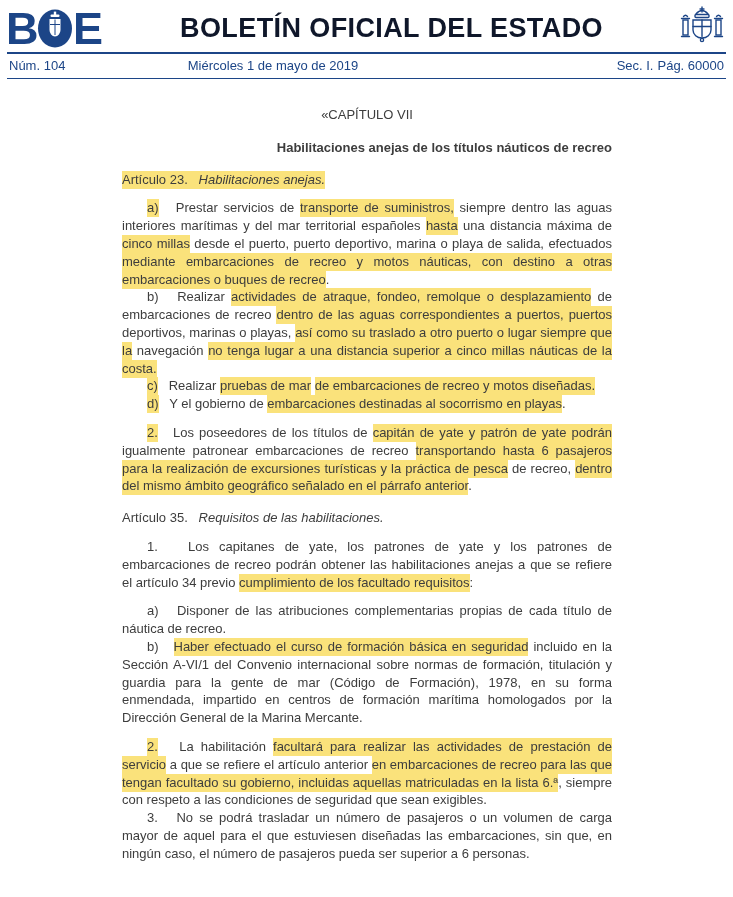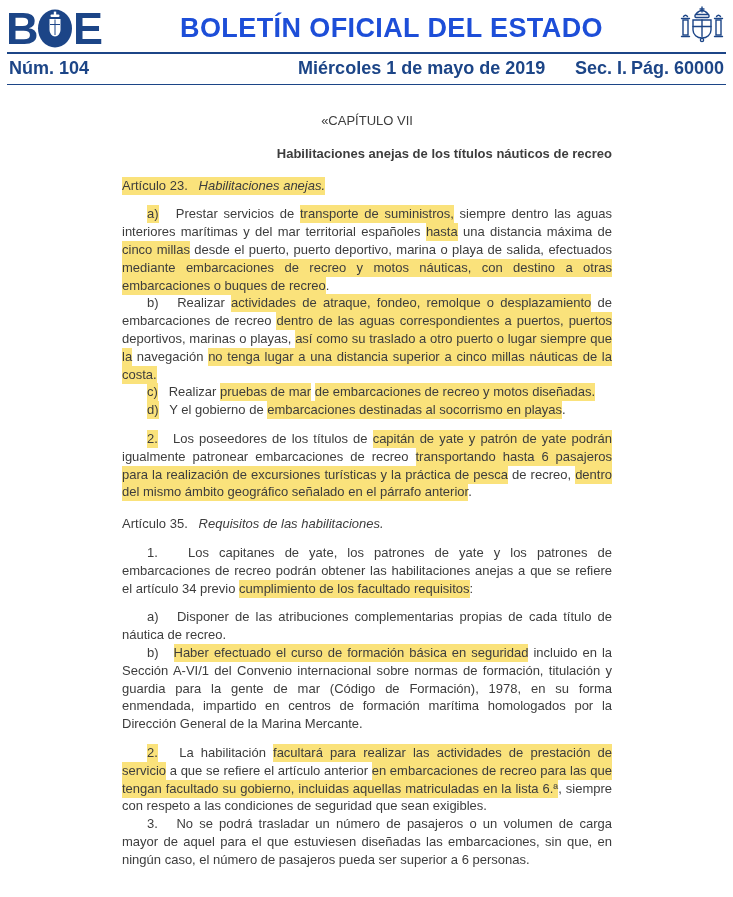--- a/index.html
+++ b/index.html
@@ -7,33 +7,33 @@
     width:733px;height:897px;overflow:hidden;
     background:#ffffff;color:#3d3d3d;
     font-family:"Liberation Sans",sans-serif;
   }
   
   .header{padding-top:5px}
   .logo-row{display:flex;align-items:center;height:47px;padding:0 9px}
   .boe-logo{flex:0 0 auto}
   .header-title{
     flex:1;text-align:center;margin:0;
-    color:#1d4ed8;font-size:27px;font-weight:bold;letter-spacing:.4px;
+    color:#0f172a;font-size:27px;font-weight:bold;letter-spacing:.4px;
     font-family:"Liberation Sans",sans-serif;
   }
   .crest{flex:0 0 auto}
   .rule{border:0;border-top:2px solid #1c4587;margin:0 7px}
   .rule.thin{border-top-width:1px}
   .meta-row{
     display:flex;align-items:center;
-    color:#1c4587;font-weight:bold;font-size:18px;
+    color:#1c4587;font-weight:normal;font-size:13px;
     padding:4px 9px 5px 9px;
   }
   .meta-left{flex:1;text-align:left}
-  .meta-center{flex:2;text-align:right}
+  .meta-center{flex:2;text-align:left}
   .meta-right{flex:1;text-align:right}
   .meta-right .sec{margin-right:4px}
   
   main{width:490px;margin:0 0 0 122px}
   p.para{margin:0;font-size:13px;line-height:17.8px}
   p.body,p.item{text-align:justify;text-indent:25px}
   p.chapter{text-align:center;text-indent:0;margin-top:27px}
   p.section{text-align:right;text-indent:0;font-weight:bold;margin-top:15px}
   p.article{text-align:left;text-indent:0;margin-top:14px}
   p.gap{margin-top:11px}

